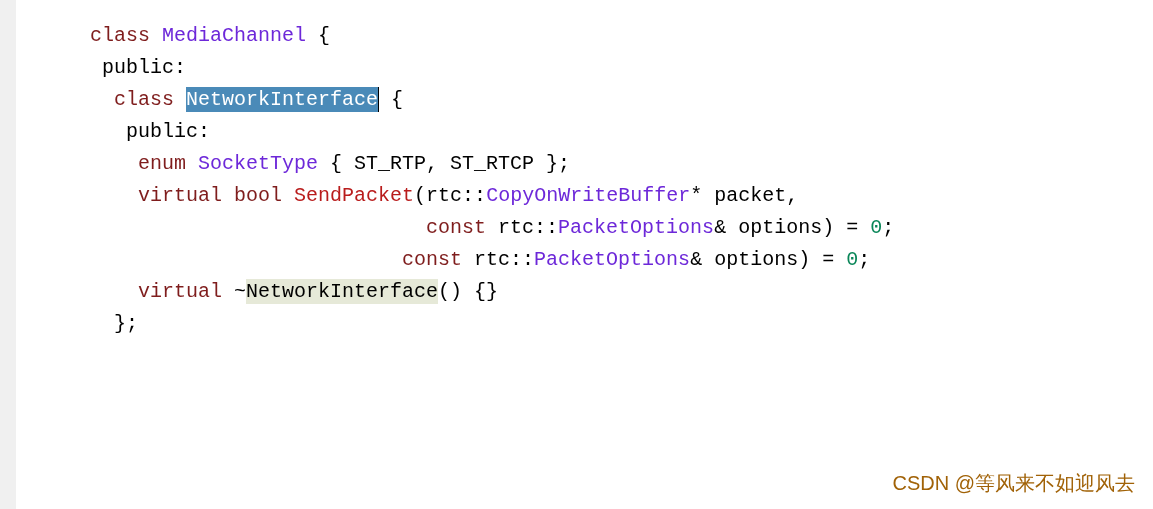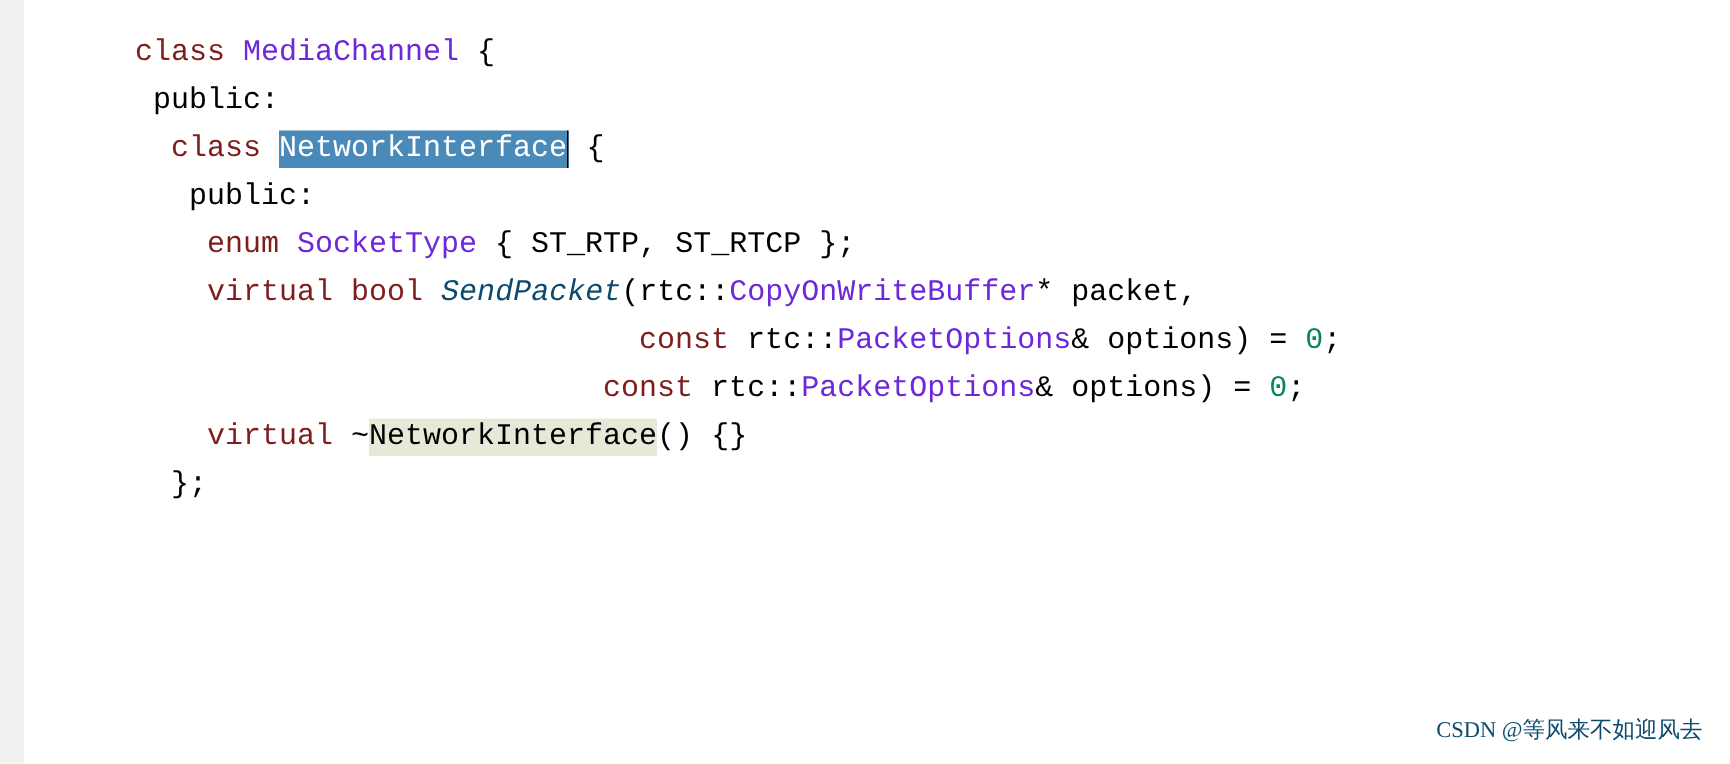--- a/index.html
+++ b/index.html
@@ -26,43 +26,43 @@
       position: absolute;
       left: 0;
       top: 0;
       bottom: 0;
       width: 16px;
       background: #f0f0f0;
       border-right: none;
     }
     .kw { color: #7f1d1d; font-family: Liberation Mono, monospace; }
     .type { color: #6d28d9; }
-    .func { color: #0c4a6e; font-style: italic; }
+    .func { color: #b91c1c; }
     .punct { color: #000000; }
     .access { color: #000000; }
     .num { color: #098658; }
     .highlight-selected {
       background: #4a8ab8;
       color: #ffffff;
       padding: 1px 0;
     }
     .highlight-occ {
       background: #e6e9d8;
       padding: 1px 0;
     }
     .cursor-mark {
       border-right: 1px solid #000;
     }
     .watermark {
       position: absolute;
       right: 18px;
       bottom: 10px;
-      color: #0c4a6e;
-      font-family: Liberation Serif, serif;
-      font-size: 15px;
+      color: #a16207;
+      font-family: Liberation Sans, sans-serif;
+      font-size: 20px;
       pointer-events: none;
     }
   </style>
 </head>
 <body>
 
 <div class="gutter"></div>
 
 <div class="code-block">
   <div class="line"><span class="kw">class</span> <span class="type">MediaChannel</span><span class="punct"> {</span></div>

